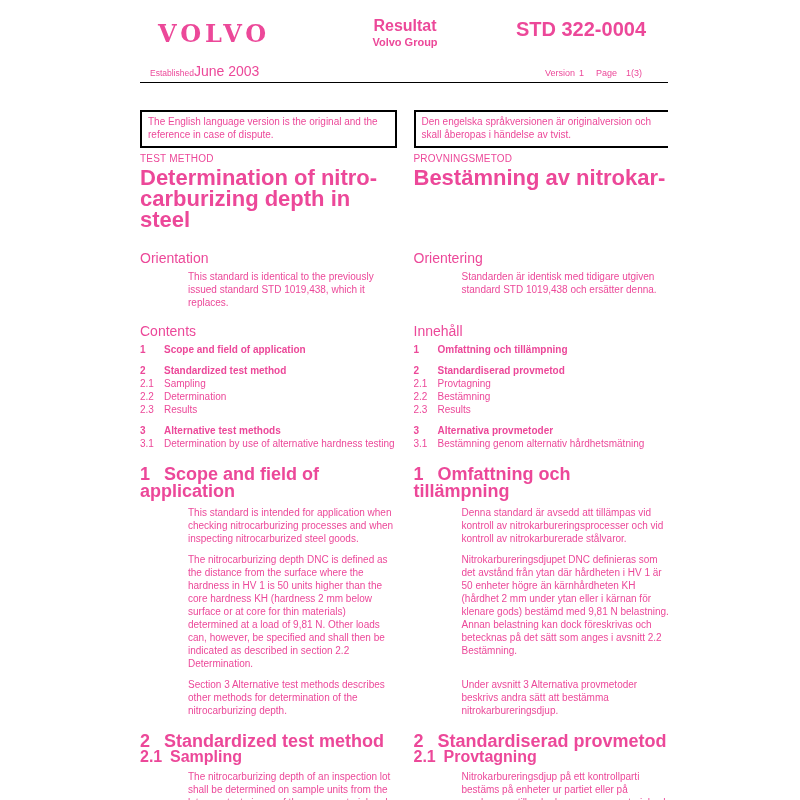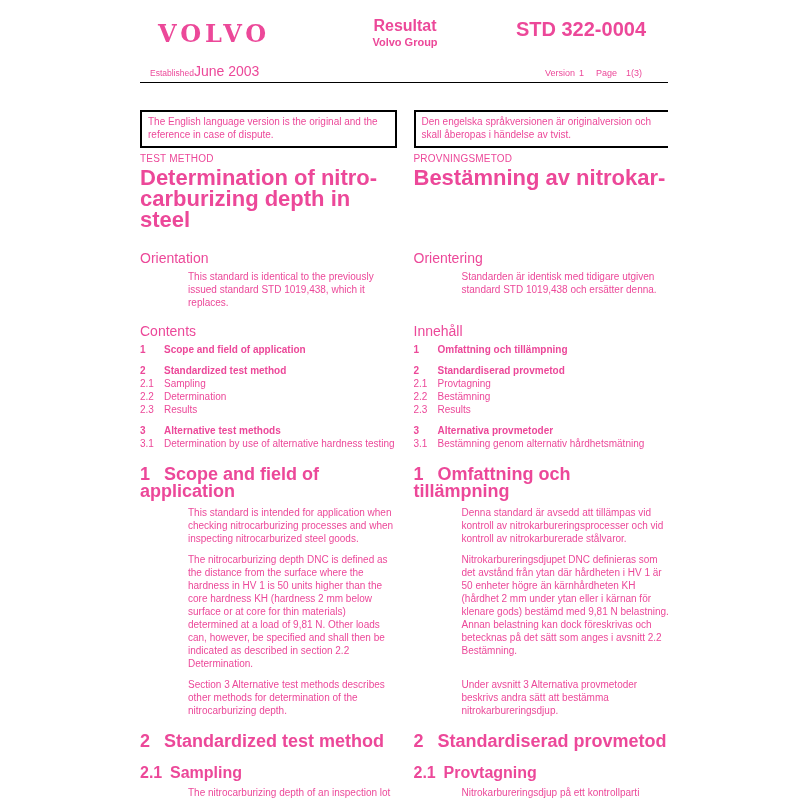--- a/index.html
+++ b/index.html
@@ -46,21 +46,21 @@
   .toc-num { width:24px; flex:none; }
   .toc-row.b { font-weight:bold; }
   .toc-row.g { margin-top:8px; }
 
   .sec-h { font-size:18px; font-weight:bold; line-height:17px; }
   .sec-num { display:inline-block; width:24px; }
   .sub-h { font-size:16px; font-weight:bold; line-height:14px; }
   .sub-num { display:inline-block; width:30px; }
 
   .mb3{margin-bottom:3px;} .mb4{margin-bottom:4px;} .mb5{margin-bottom:5px;}
-  .mb6{margin-bottom:6px;} .mb8{margin-bottom:8px;} .mb10{margin-bottom:16px;}
+  .mb6{margin-bottom:6px;} .mb8{margin-bottom:8px;} .mb10{margin-bottom:0;}
   .mb14{margin-bottom:14px;} .mb16{margin-bottom:16px;} .mb20{margin-bottom:20px;}
 </style>
 </head>
 <body>
 
 <div class="page">
   <div class="doc">
 
     <div class="hdr">
       <div class="logo">VOLVO</div>

